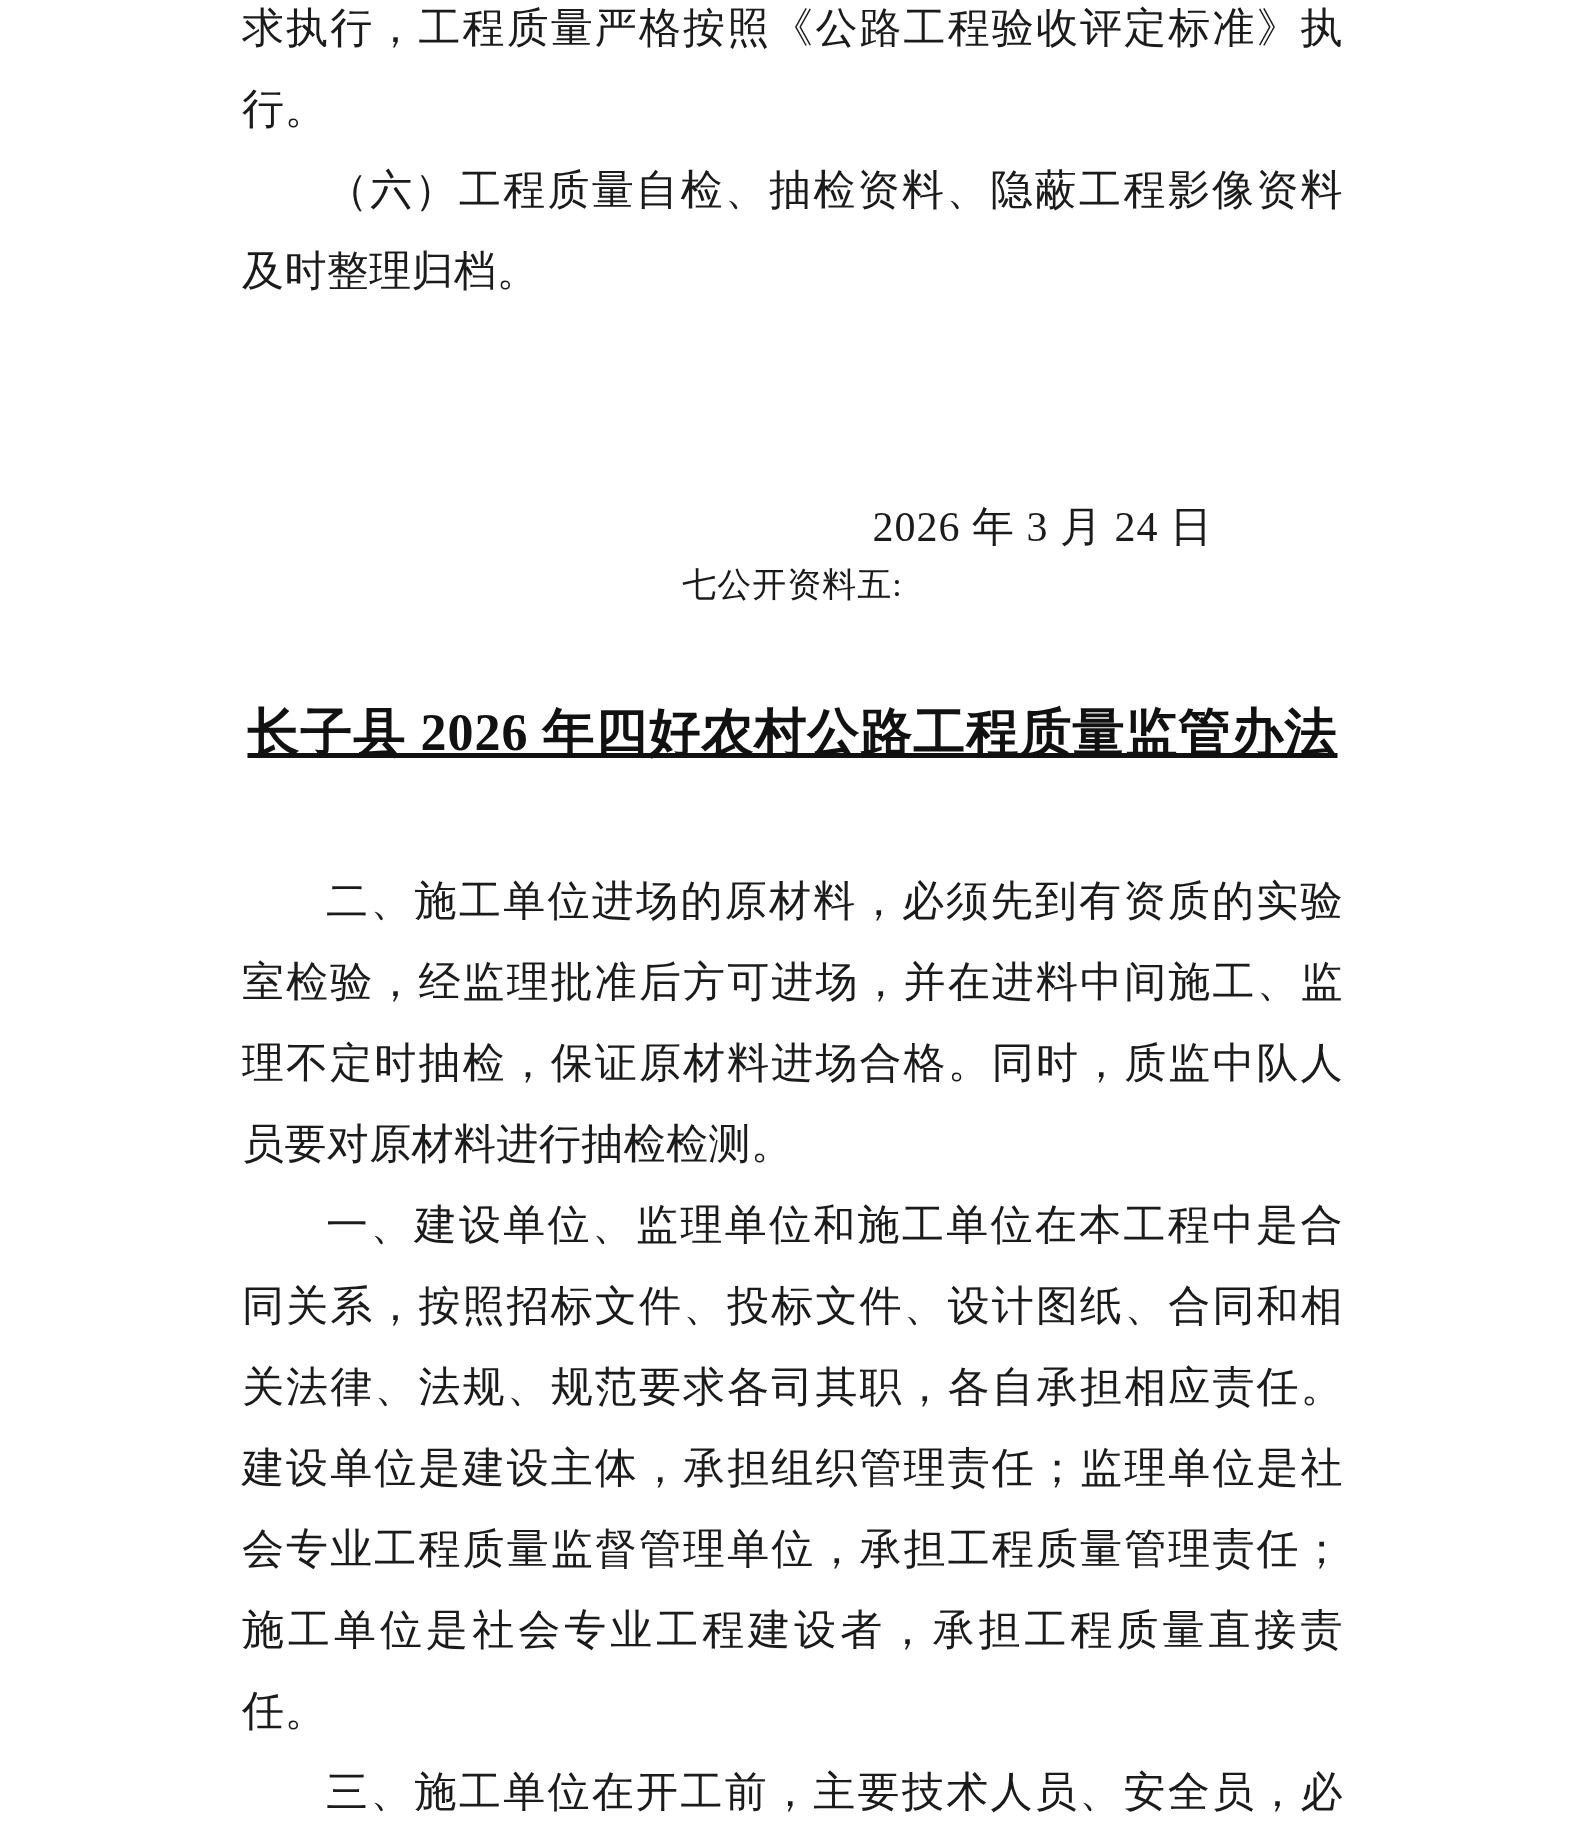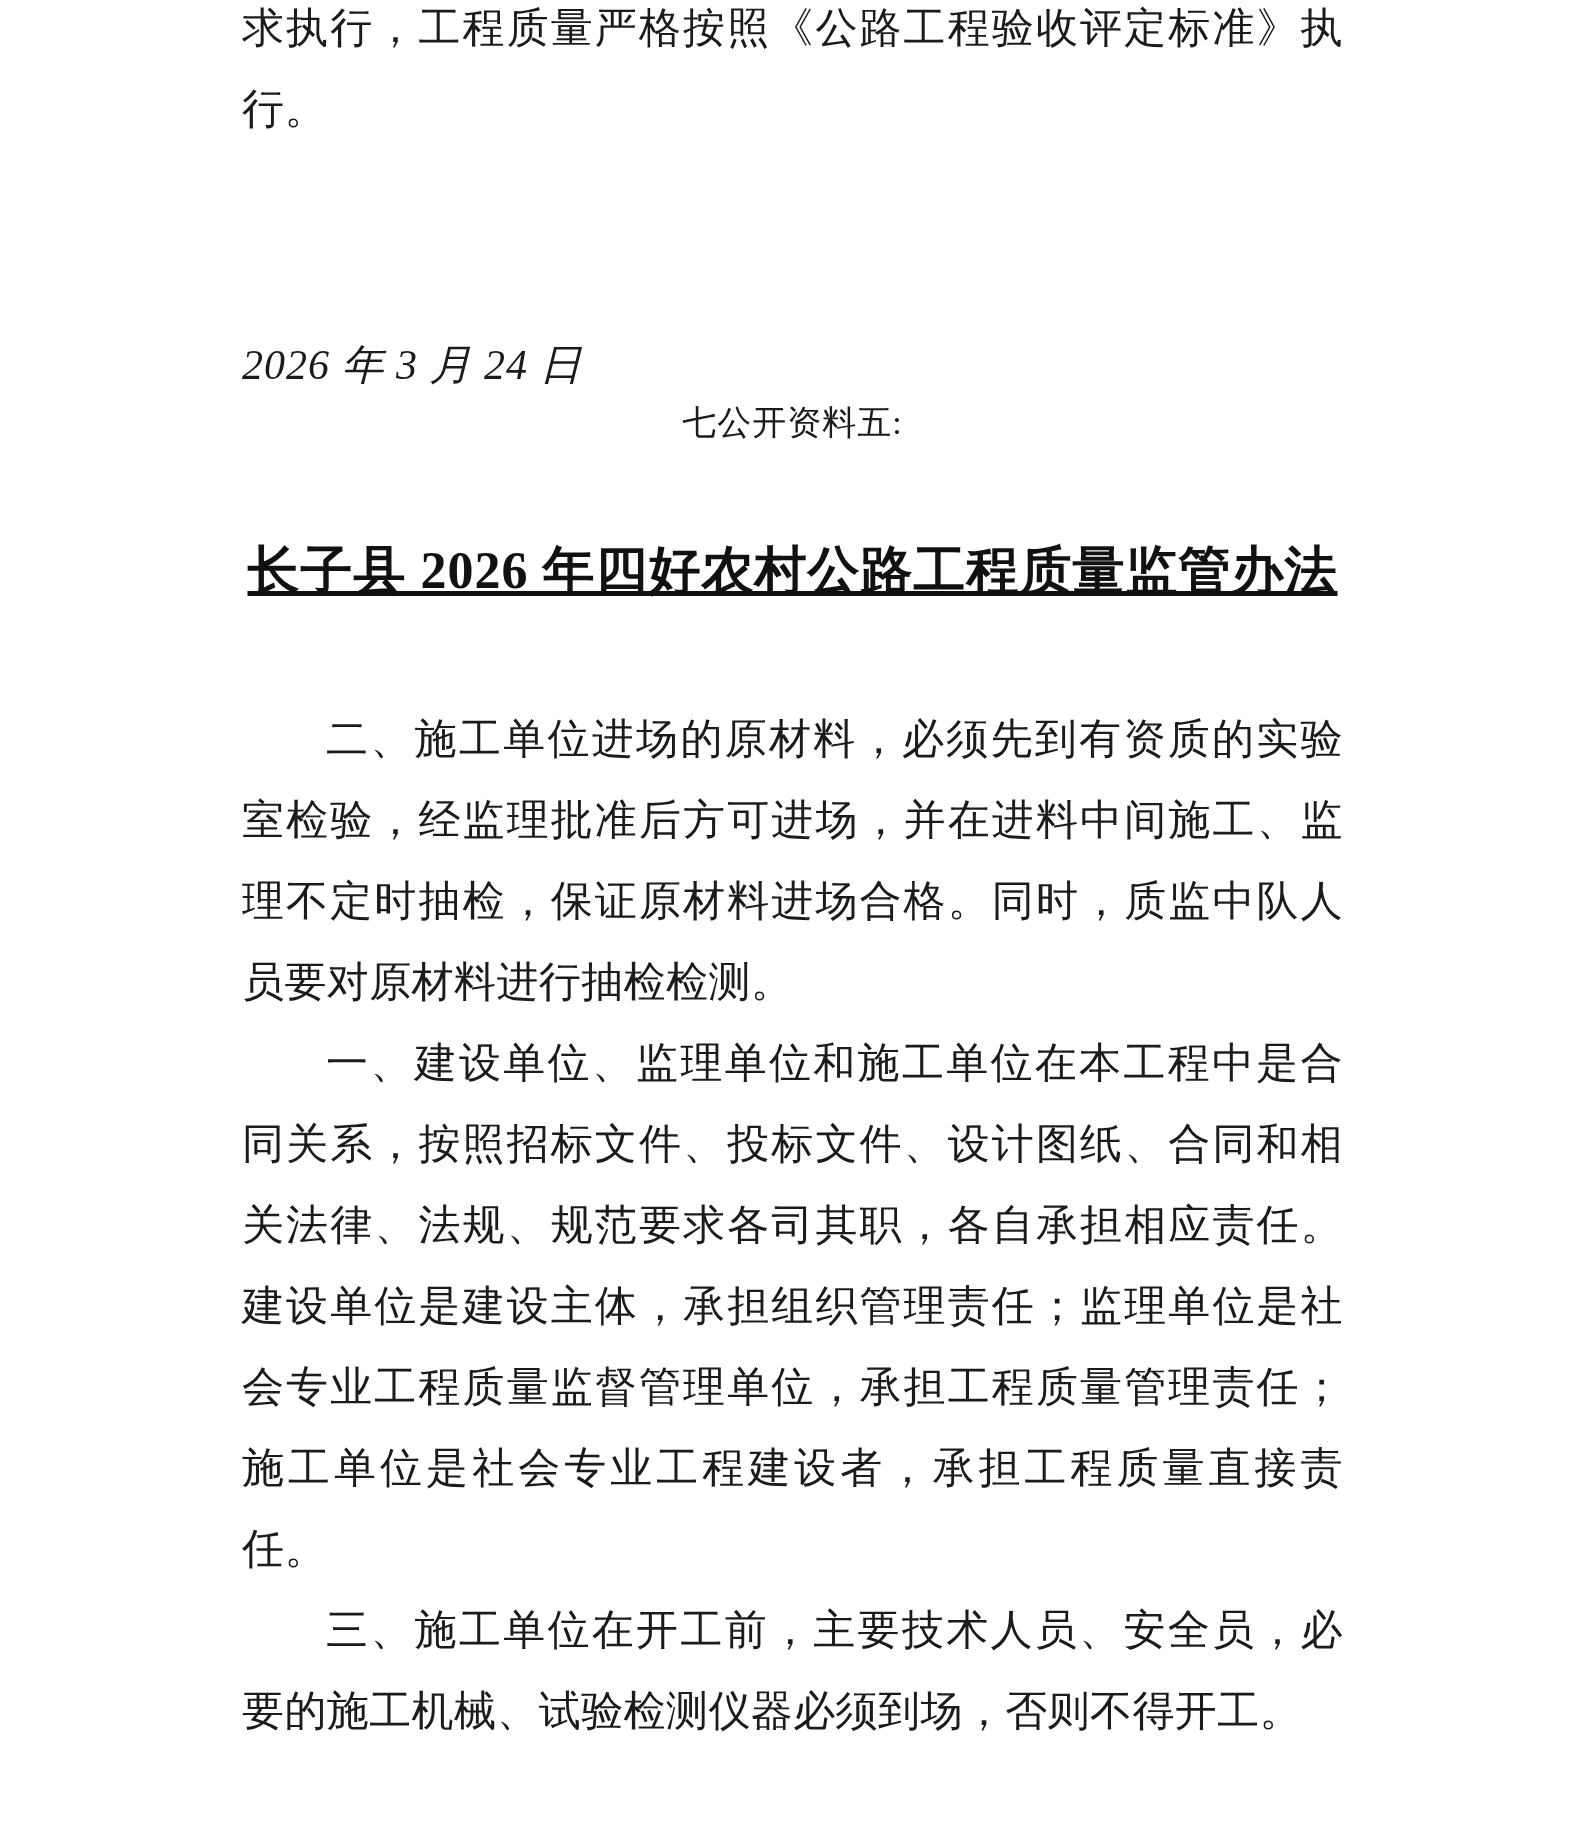--- a/index.html
+++ b/index.html
@@ -37,24 +37,24 @@
   .flow.first {
     margin-top: -12px;
   }
   .indent {
     text-indent: 2em;
   }
   .date-line {
     font-size: 42px;
     line-height: 81px;
     margin: 175px 0 0 0;
+    text-align: right;
     padding-right: 130px;
     letter-spacing: 1px;
     word-break: keep-all;
-    font-style: italic;
   }
   .section-label {
     font-size: 34px;
     line-height: 34px;
     margin: 0;
     text-align: center;
     letter-spacing: 1px;
   }
   .doc-title {
     font-size: 52px;
@@ -73,20 +73,21 @@
   }
 </style>
 </head>
 <body>
 
 <div class="page">
   <div class="content">
 
     <p class="flow first">求执行，工程质量严格按照《公路工程验收评定标准》执行。</p>
 
+    <p class="flow indent">（六）工程质量自检、抽检资料、隐蔽工程影像资料及时整理归档。</p>
 
     <p class="date-line">2026 年 3 月 24 日</p>
 
     <p class="section-label">七公开资料五:</p>
 
     <h1 class="doc-title">长子县 2026 年四好农村公路工程质量监管办法</h1>
 
     <div class="body-block">
       <p class="flow indent">二、施工单位进场的原材料，必须先到有资质的实验室检验，经监理批准后方可进场，并在进料中间施工、监理不定时抽检，保证原材料进场合格。同时，质监中队人员要对原材料进行抽检检测。</p>
       <p class="flow indent">一、建设单位、监理单位和施工单位在本工程中是合同关系，按照招标文件、投标文件、设计图纸、合同和相关法律、法规、规范要求各司其职，各自承担相应责任。建设单位是建设主体，承担组织管理责任；监理单位是社会专业工程质量监督管理单位，承担工程质量管理责任；施工单位是社会专业工程建设者，承担工程质量直接责任。</p>

